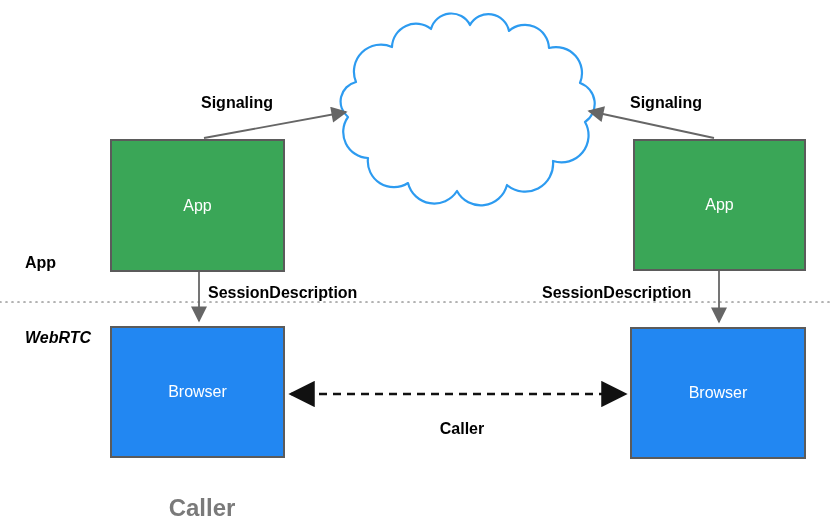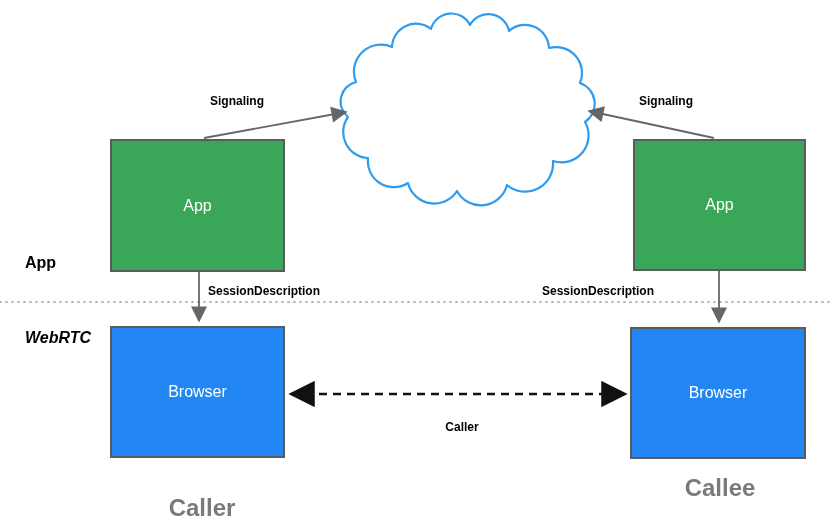--- a/index.html
+++ b/index.html
@@ -63,21 +63,21 @@
     box-sizing: border-box;
     color: var(--box-text);
     font-size: 16px;
   }
   .node.app { background: var(--app-fill); }
   .node.browser { background: var(--browser-fill); text-align: right; }
 
   .edge-label {
     position: absolute;
     font-weight: bold;
-    font-size: 12px;
+    font-size: 16px;
     color: var(--label-text);
     white-space: nowrap;
   }
   .edge-label.centered { transform: translateX(-50%); }
 
   .layer-label {
     position: absolute;
     left: 25px;
     font-weight: bold;
     font-size: 16px;
@@ -151,15 +151,14 @@
   <div class="edge-label centered" style="left:237px; top:94px;">Signaling</div>
   <div class="edge-label centered" style="left:666px; top:94px;">Signaling</div>
   <div class="edge-label" style="left:208px; top:284px;">SessionDescription</div>
   <div class="edge-label" style="left:542px; top:284px;">SessionDescription</div>
   <div class="edge-label centered" style="left:462px; top:420px;">Caller</div>
 
   <div class="layer-label" style="top:254px;">App</div>
   <div class="layer-label" style="top:329px;font-style:italic;">WebRTC</div>
 
   <div class="caption" style="left:202px; top:474px;margin-top:20px;">Caller</div>
-  <div class="caption" style="left:720px; top:474px;">Callee</div>
 
 </div>
 
 </body></html>

